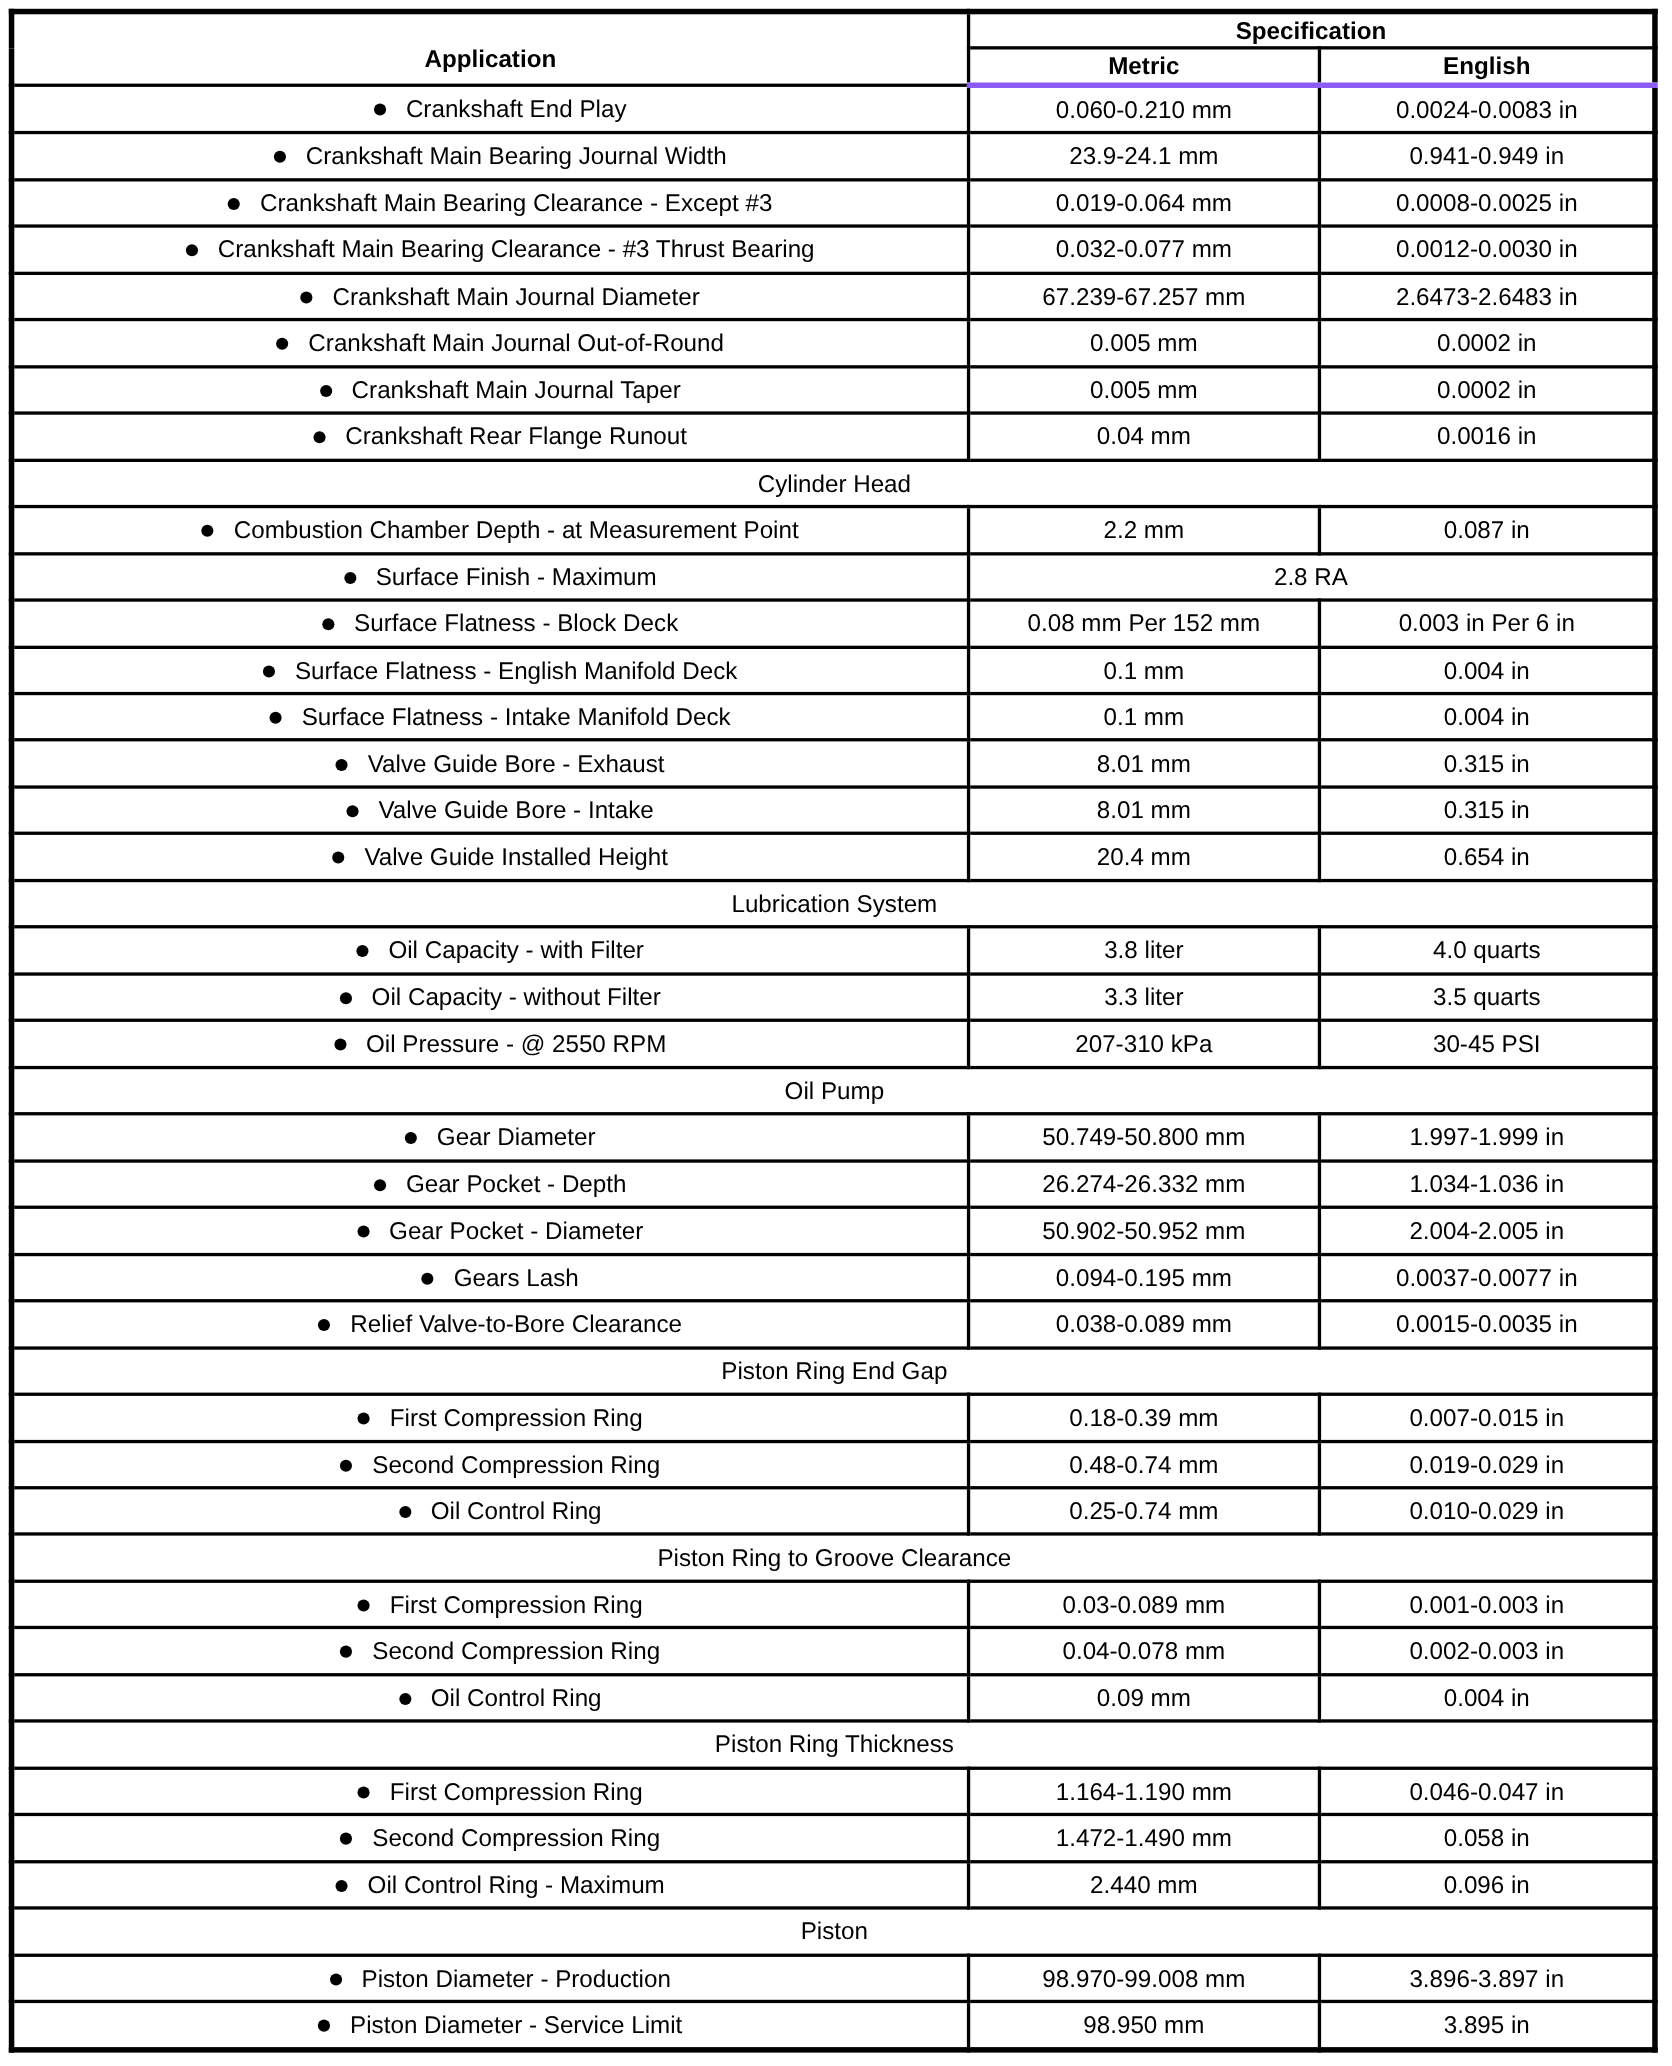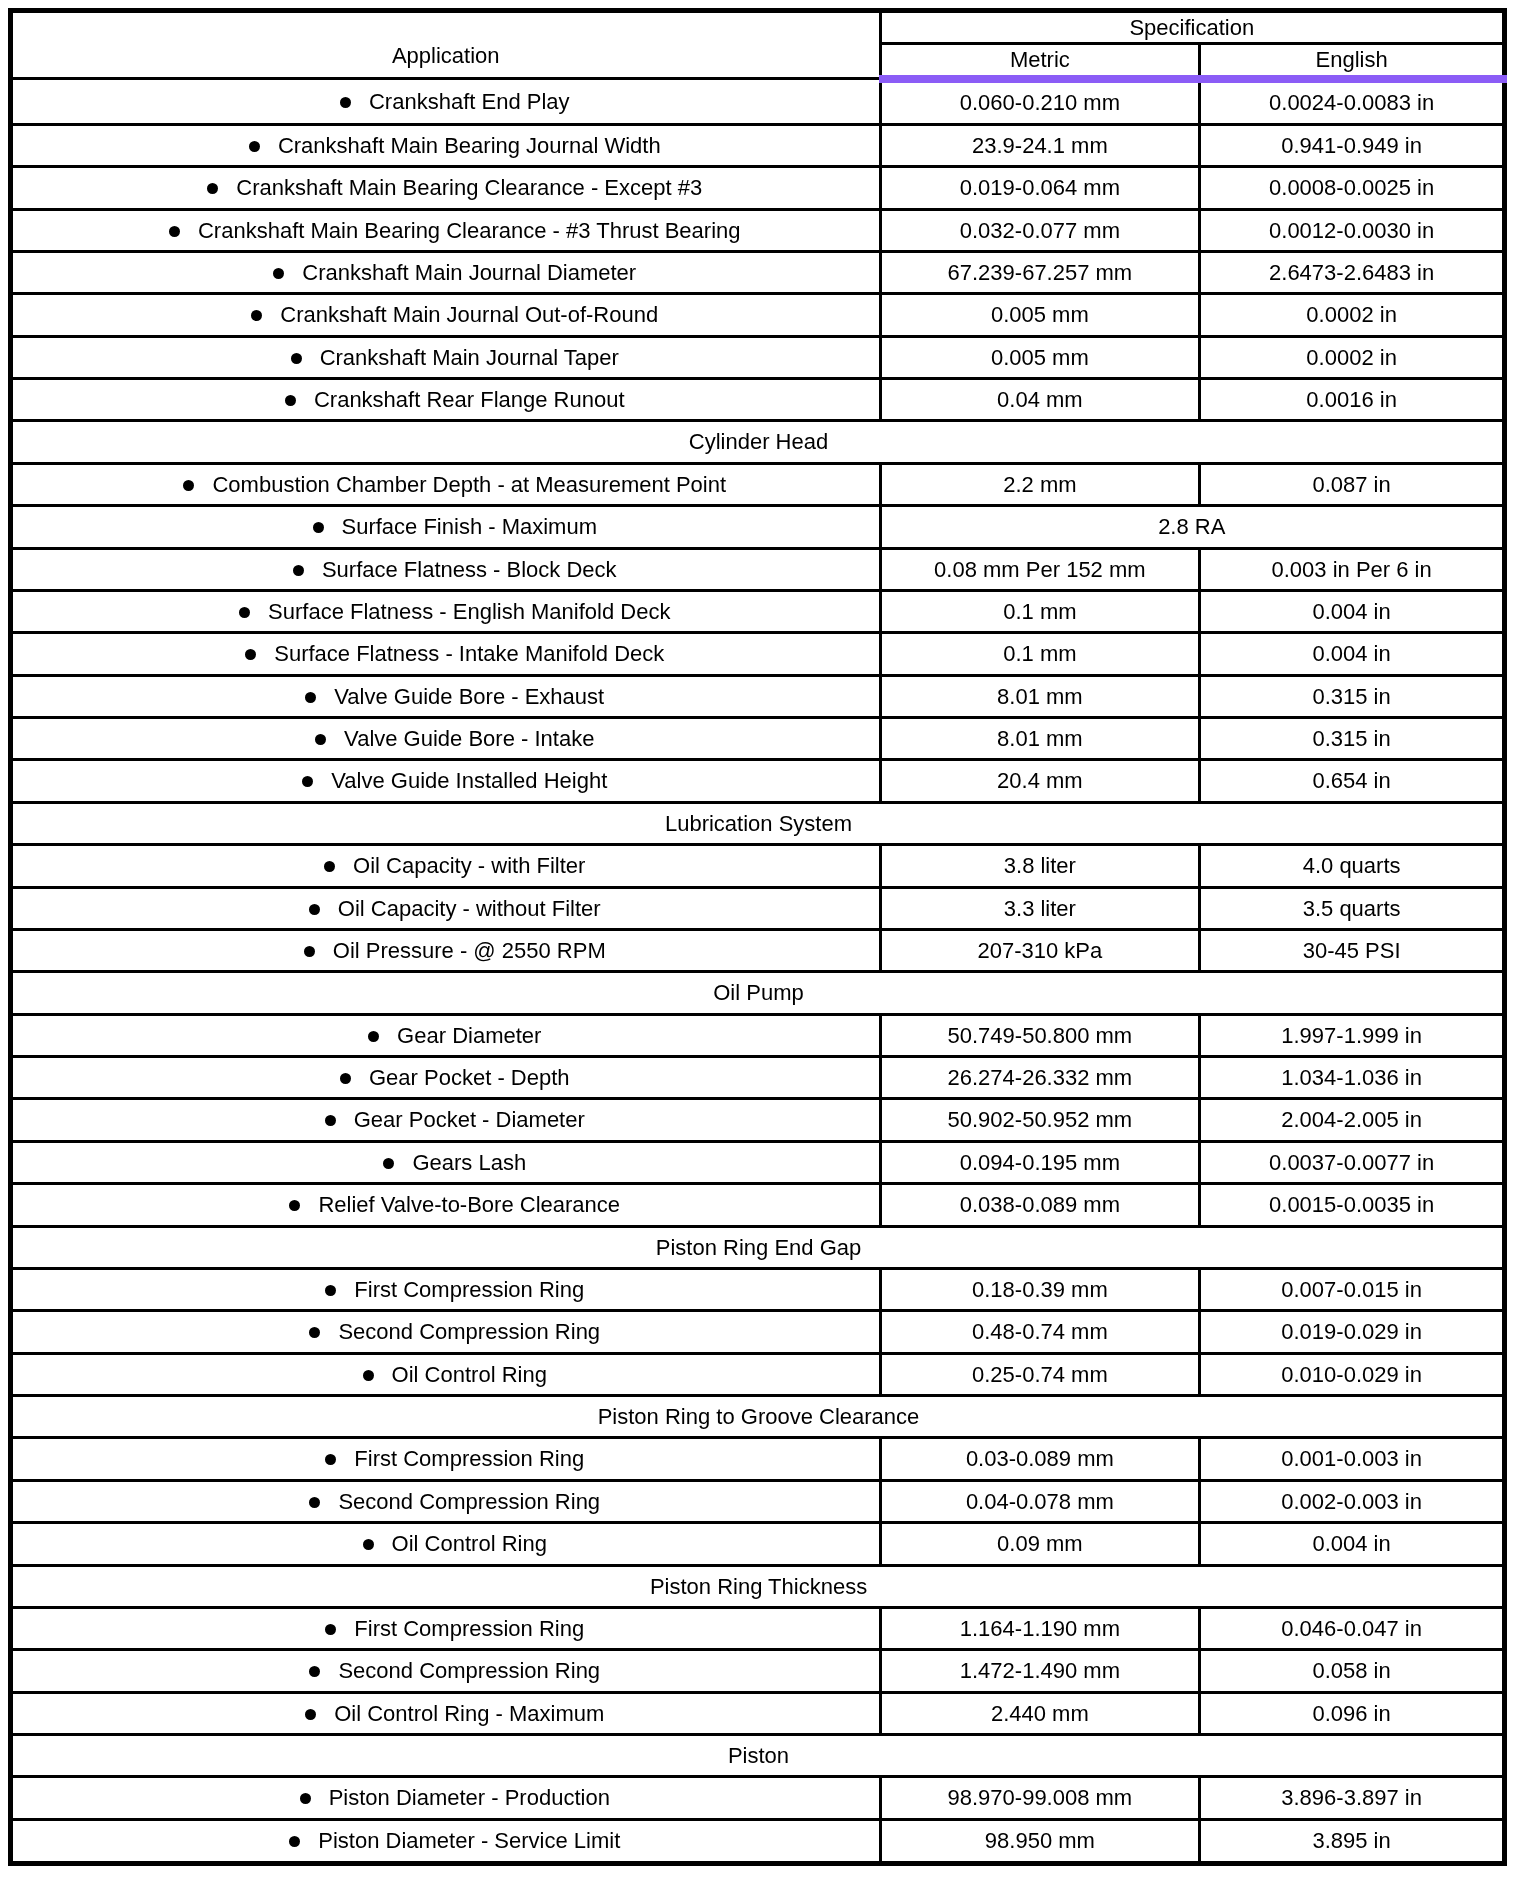--- a/index.html
+++ b/index.html
@@ -26,30 +26,30 @@
   th, td {
     border: 3px solid #000000;
     font-size: 22px;
     line-height: 1.15;
     color: #000000;
     padding: 2px 4px;
     overflow: hidden;
     box-sizing: border-box;
   }
   th {
-    font-weight: normal;
+    font-weight: bold;
     text-align: center;
     vertical-align: middle;
   }
   th.app-h {
     vertical-align: bottom;
     padding-bottom: 9px;
   }
   tr.sub-header-row th {
-    border-bottom: 8px solid #8b5cf6;
+    border-bottom: 5px solid #8b5cf6;
     margin-left: 12px;
   }
   td.num-cell {
     text-align: center;
     vertical-align: middle;
   }
   td.app-cell {
     text-align: center;
     vertical-align: middle;
     padding-left: 22px;

